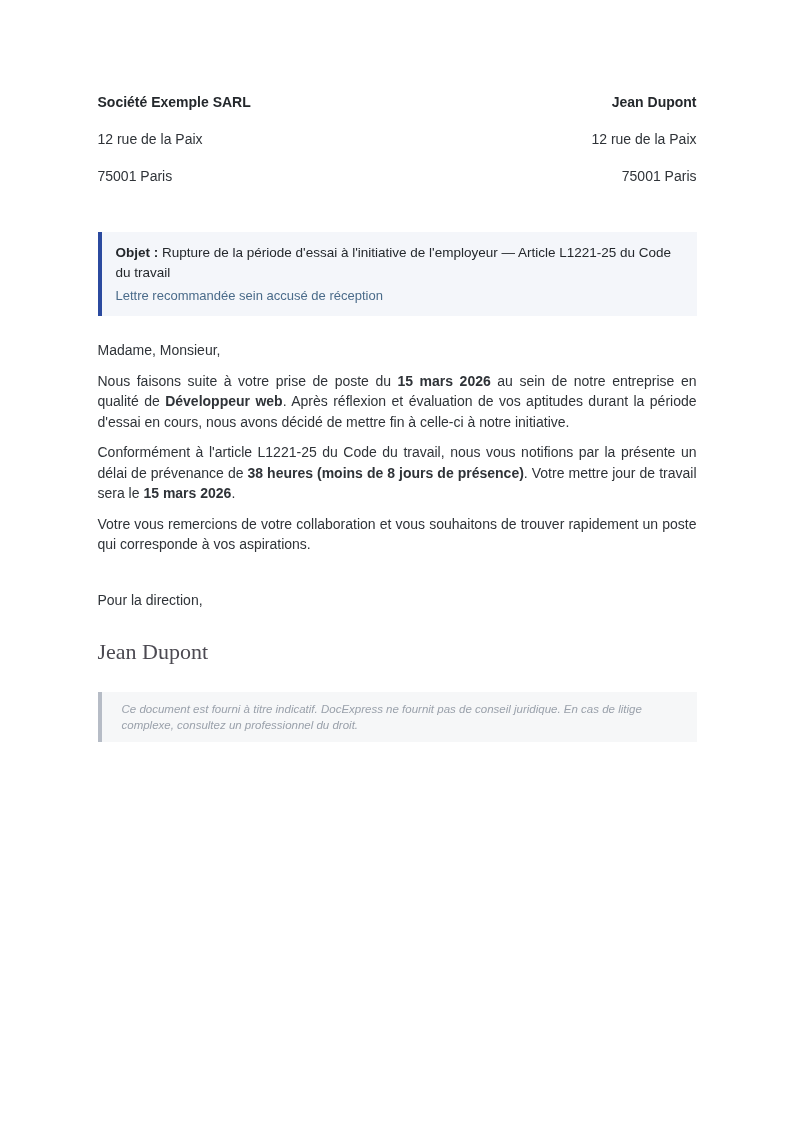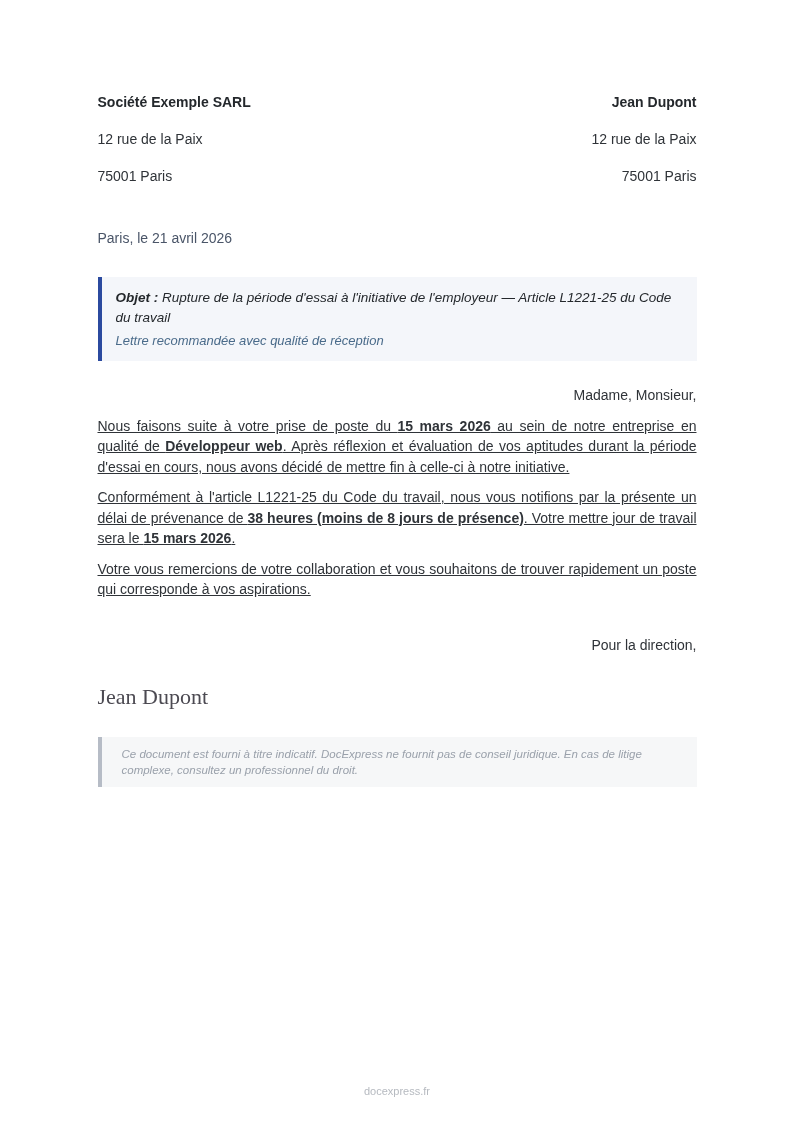--- a/index.html
+++ b/index.html
@@ -40,21 +40,20 @@
     margin: 25px 0 0 0;
     font-size: 14px;
     line-height: 20px;
     color: var(--date-text, #4a5568);
   }
   .subject-box {
     margin-top: 29px;
     background: var(--subject-bg, #f4f6fa);
     border-left: 4px solid var(--accent, #2b4a9f);
     padding: 11px 14px;
-    font-style: italic;
   }
   .subject-line {
     margin: 0;
     font-size: 13.5px;
     line-height: 20px;
     color: #24282c;
   }
   .subject-label {
     font-weight: 700;
   }
@@ -64,31 +63,28 @@
     line-height: 18px;
     color: var(--subject-sub, #4a6b8a);
   }
   .letter-body {
     margin-top: 24px;
   }
   .letter-body p {
     margin: 0 0 10px 0;
     font-size: 14px;
     line-height: 20.5px;
-    text-align: right;
   }
   .letter-body p.just {
     text-align: justify;
-    text-decoration: underline;
   }
   .closing {
     margin: 35px 0 0 0;
     font-size: 14px;
     line-height: 20px;
-    text-align: right;
   }
   .signature {
     margin: 28px 0 0 0;
     font-family: "Liberation Serif", "DejaVu Serif", serif;
     font-size: 22px;
     line-height: 28px;
     font-weight: 400;
     color: var(--signature-text, #4c4a52);
   }
   .disclaimer {
@@ -126,40 +122,38 @@
       <p>12 rue de la Paix</p>
       <p>75001 Paris</p>
     </div>
     <div class="addr recipient">
       <p class="addr-name">Jean Dupont</p>
       <p>12 rue de la Paix</p>
       <p>75001 Paris</p>
     </div>
   </div>
 
-  <p class="dateline">Paris, le 21 avril 2026</p>
 
   <div class="subject-box">
     <p class="subject-line">
       <span class="subject-label">Objet :</span>
       <span>Rupture de la période d'essai à l'initiative de l'employeur — Article L1221-25 du Code du travail</span>
     </p>
-    <p class="subject-sub">Lettre recommandée avec qualité de réception</p>
+    <p class="subject-sub">Lettre recommandée sein accusé de réception</p>
   </div>
 
   <div class="letter-body">
     <p>Madame, Monsieur,</p>
     <p class="just"><span>Nous faisons suite à votre prise de poste du </span><span style="font-weight: 700;">15 mars 2026</span><span> au sein de notre entreprise en qualité de </span><span style="font-weight: 700;">Développeur web</span><span>. Après réflexion et évaluation de vos aptitudes durant la période d'essai en cours, nous avons décidé de mettre fin à celle-ci à notre initiative.</span></p>
     <p class="just"><span>Conformément à l'article L1221-25 du Code du travail, nous vous notifions par la présente un délai de prévenance de </span><span style="font-weight: 700;">38 heures (moins de 8 jours de présence)</span><span>. Votre mettre jour de travail sera le </span><span style="font-weight: 700;">15 mars 2026</span><span>.</span></p>
     <p class="just"><span>Votre vous remercions de votre collaboration et vous souhaitons de trouver rapidement un poste qui corresponde à vos aspirations.</span></p>
   </div>
 
   <p class="closing">Pour la direction,</p>
 
   <p class="signature">Jean Dupont</p>
 
   <div class="disclaimer">
     <p class="disclaimer-text">Ce document est fourni à titre indicatif. DocExpress ne fournit pas de conseil juridique. En cas de litige complexe, consultez un professionnel du droit.</p>
   </div>
 
-  <p class="page-footer">docexpress.fr</p>
 
 </div>
 
 </body></html>

